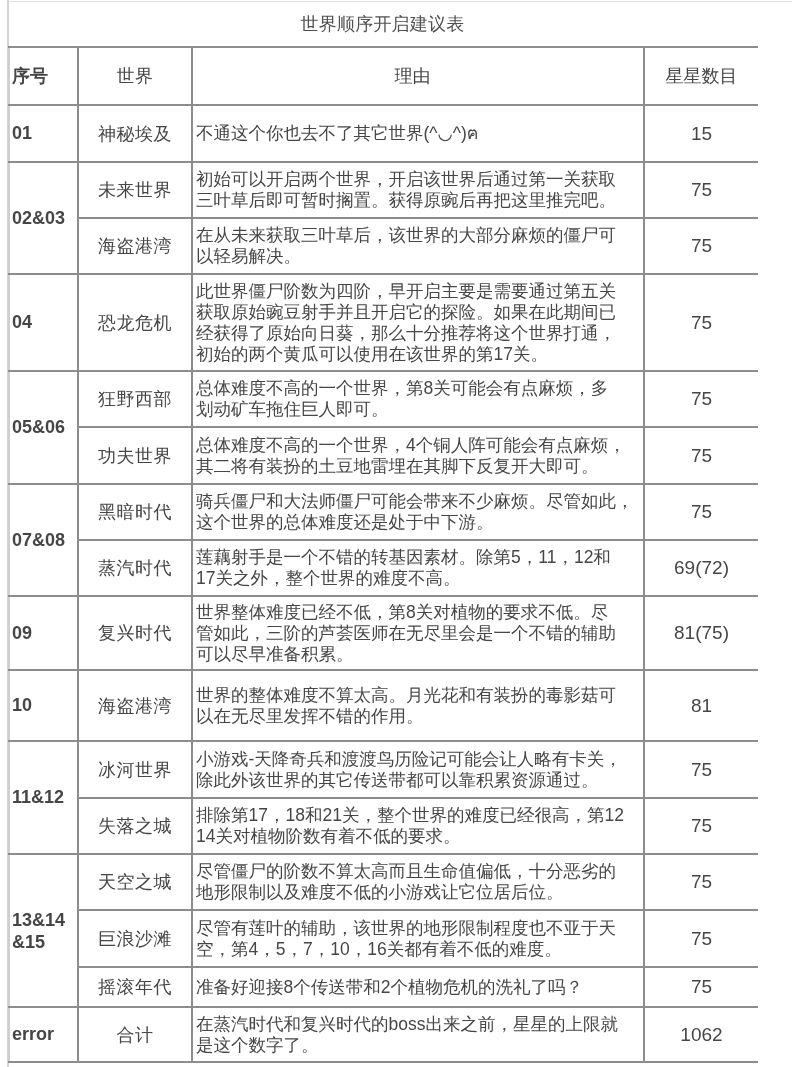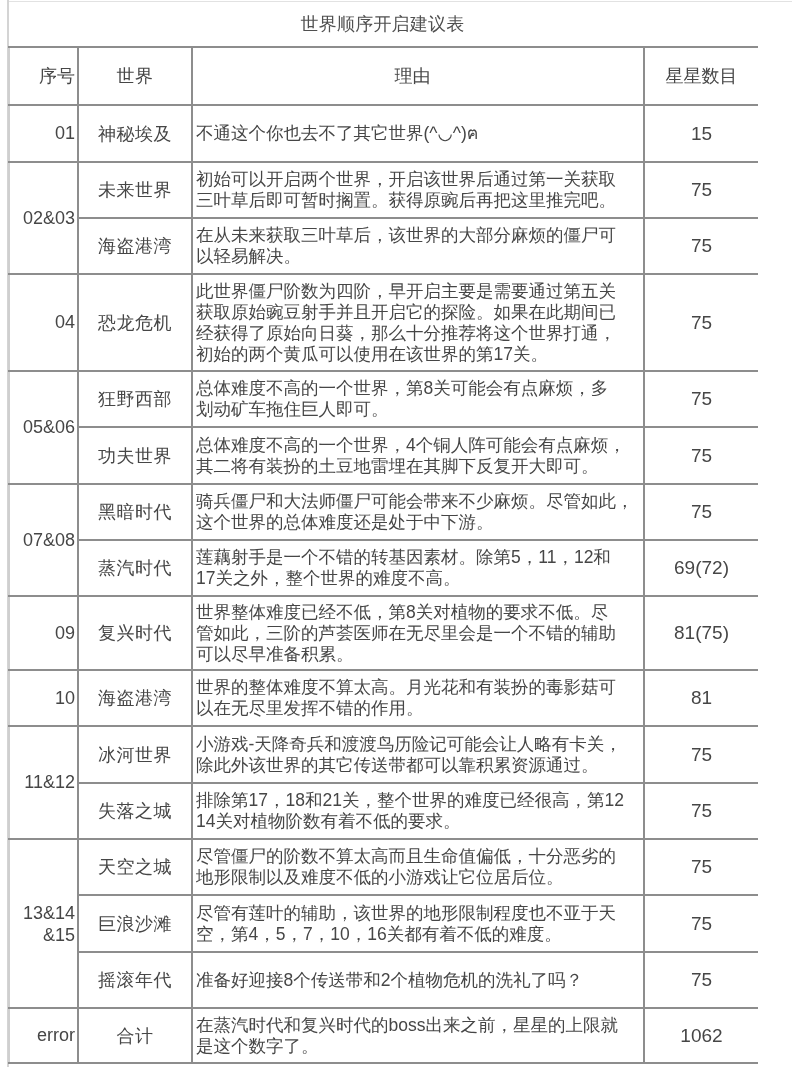--- a/index.html
+++ b/index.html
@@ -26,21 +26,21 @@
       border-collapse: collapse; table-layout: fixed;
     }
     table.plan td, table.plan th {
       border-top: 2px solid #8d8d8d;
       border-bottom: 2px solid #8d8d8d;
       border-right: 2px solid #8d8d8d;
       padding: 0;
       vertical-align: middle;
       font-weight: normal;
     }
-    table.plan .c1 { border-left: 2px solid #cfcfcf; text-align: right; font-size: 18px; padding: 0 2px; }
+    table.plan .c1 { border-left: 2px solid #cfcfcf; text-align: left; font-size: 18px; padding: 0 2px; font-weight: bold; }
     table.plan .c2 { text-align: center; font-size: 18px; letter-spacing: 0.5px; }
     table.plan .c3 { text-align: left; font-size: 17.5px; line-height: 21px; padding: 2px 14px 2px 3px; }
     table.plan th.c3 { text-align: center; font-size: 18px; }
     table.plan .c4 { border-right: none; text-align: center; font-size: 19px; }
     table.plan th.c4 { font-size: 18px; margin-top: 16px; }
     .ln { display: block; white-space: nowrap; overflow: visible; }
     .seq-wrap { word-break: break-all; line-height: 22px; }
   </style>
 </head>
 <body>
@@ -145,21 +145,21 @@
     <td class="c1">09</td>
     <td class="c2">复兴时代</td>
     <td class="c3">
       <span class="ln">世界整体难度已经不低，第8关对植物的要求不低。尽</span>
       <span class="ln">管如此，三阶的芦荟医师在无尽里会是一个不错的辅助</span>
       <span class="ln">可以尽早准备积累。</span>
     </td>
     <td class="c4">81(75)</td>
   </tr>
 
-  <tr style="height:56px">
+  <tr style="height:71px">
     <td class="c1">10</td>
     <td class="c2">海盗港湾</td>
     <td class="c3">
       <span class="ln">世界的整体难度不算太高。月光花和有装扮的毒影菇可</span>
       <span class="ln">以在无尽里发挥不错的作用。</span>
     </td>
     <td class="c4">81</td>
   </tr>
 
   <tr style="height:57px">
@@ -192,21 +192,21 @@
     <td class="c4">75</td>
   </tr>
   <tr style="height:57px">
     <td class="c2">巨浪沙滩</td>
     <td class="c3">
       <span class="ln">尽管有莲叶的辅助，该世界的地形限制程度也不亚于天</span>
       <span class="ln">空，第4，5，7，10，16关都有着不低的难度。</span>
     </td>
     <td class="c4">75</td>
   </tr>
-  <tr style="height:56px">
+  <tr style="height:40px">
     <td class="c2">摇滚年代</td>
     <td class="c3">
       <span class="ln">准备好迎接8个传送带和2个植物危机的洗礼了吗？</span>
     </td>
     <td class="c4">75</td>
   </tr>
 
   <tr style="height:55px">
     <td class="c1">error</td>
     <td class="c2">合计</td>

